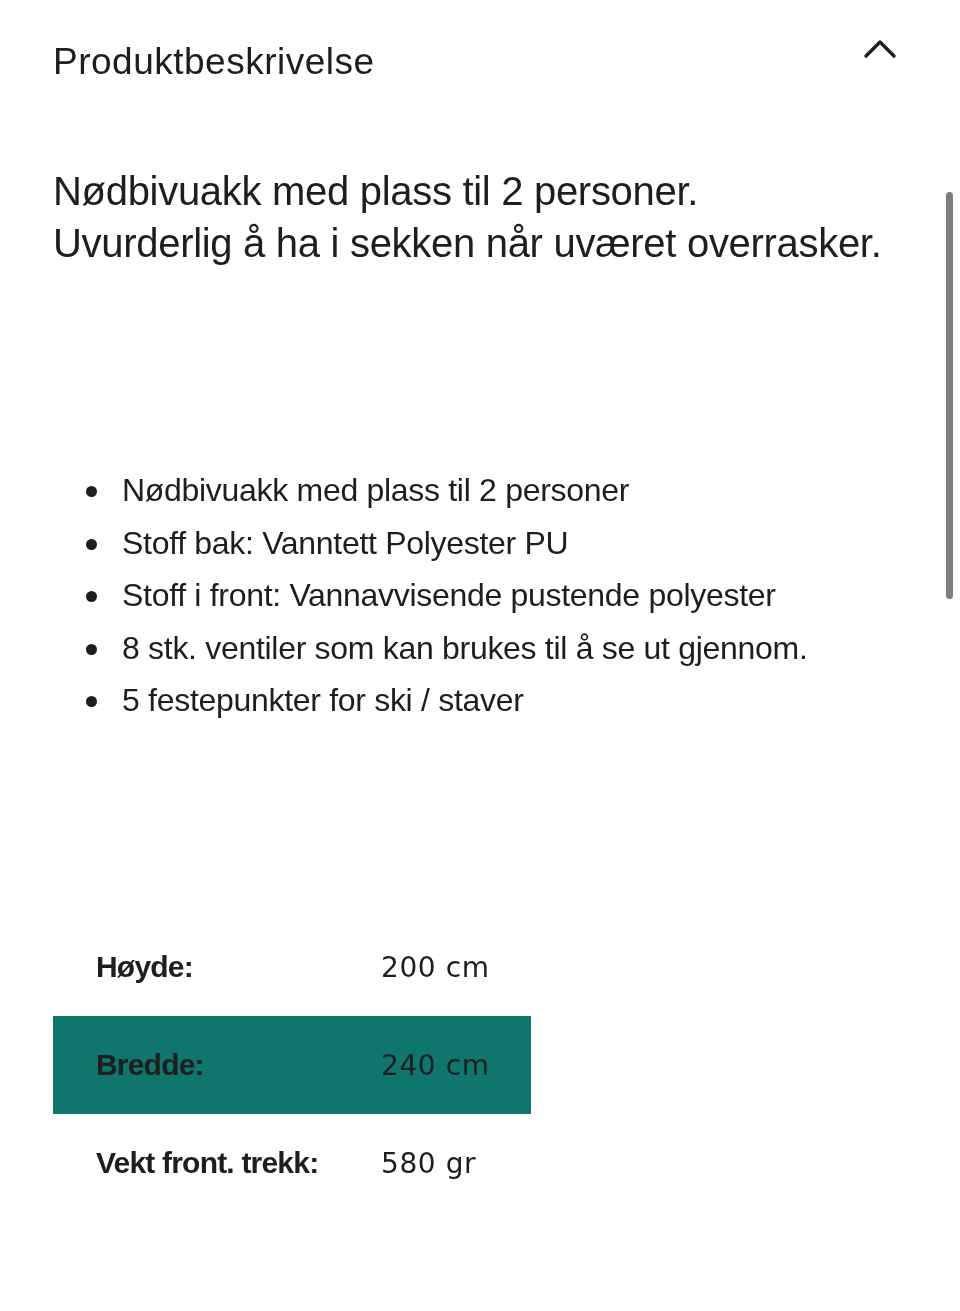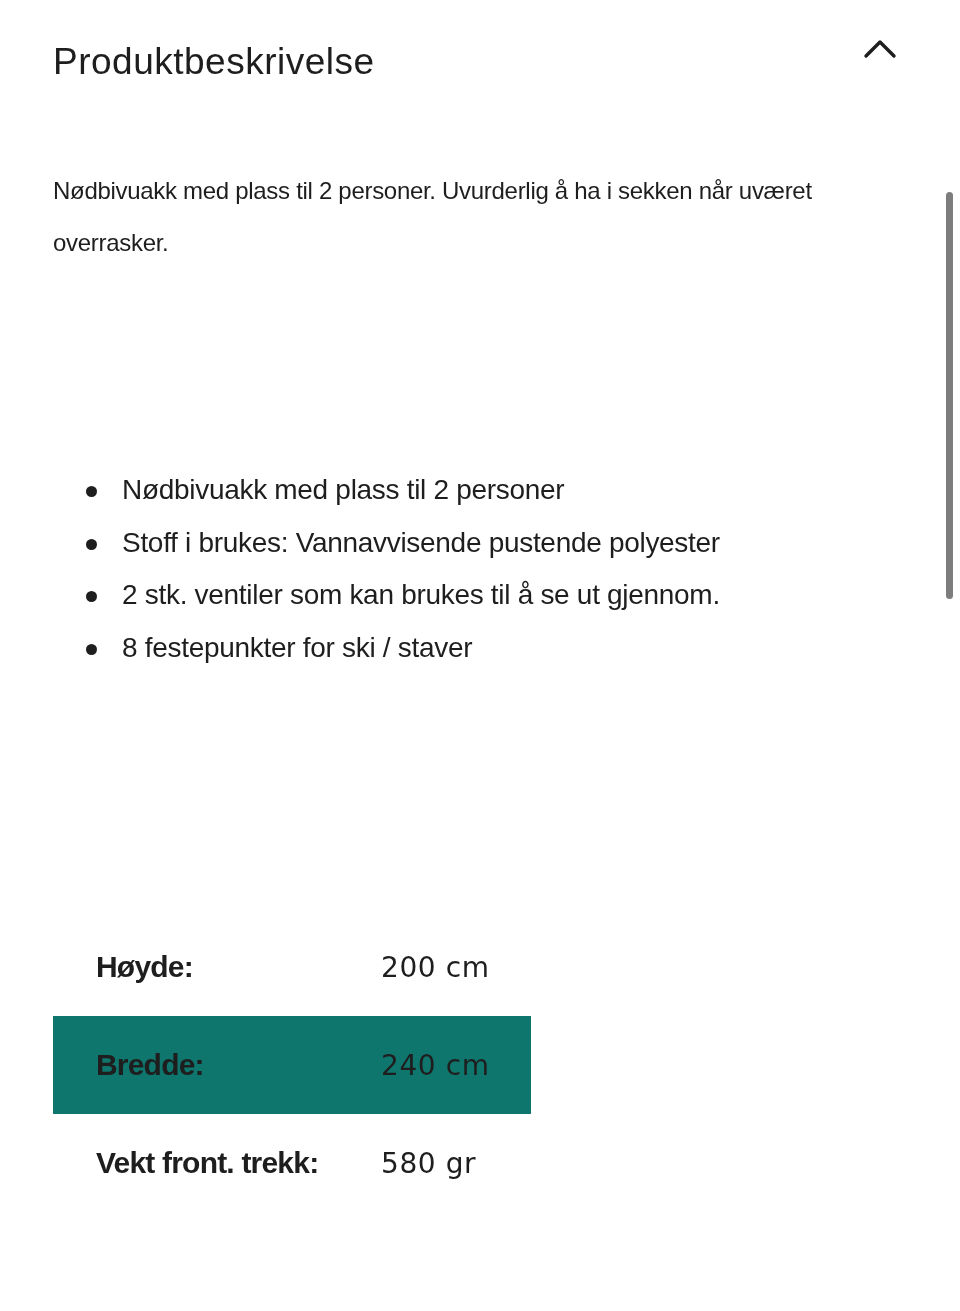--- a/index.html
+++ b/index.html
@@ -39,34 +39,34 @@
       display: flex;
       align-items: center;
       justify-content: center;
       margin-right: 8px;
     }
     .intro {
       position: absolute;
       left: 53px;
       top: 165px;
       width: 830px;
-      font-size: 24px;
+      font-size: 40px;
       line-height: 52px;
       color: #1e1e1e;
       margin: 0;
       letter-spacing: -0.3px;
     }
     .features {
       position: absolute;
       left: 53px;
       top: 464px;
       margin: 0;
       padding: 0;
       list-style: none;
-      font-size: 28px;
+      font-size: 32px;
       line-height: 52.5px;
       letter-spacing: -0.3px;
     }
     .features li {
       position: relative;
       padding-left: 69px;
       white-space: nowrap;
     }
     .features li .bullet {
       position: absolute;
@@ -126,23 +126,24 @@
     <svg width="34" height="22" viewBox="0 0 34 22">
       <polyline points="3,19 17,5 31,19" fill="none" stroke="#1e1e1e" stroke-width="3.4" stroke-linecap="round" stroke-linejoin="round"></polyline>
     </svg>
   </span>
 </div>
 
 <p class="intro">Nødbivuakk med plass til 2 personer. Uvurderlig å ha i sekken når uværet overrasker.</p>
 
 <ul class="features">
   <li><span class="bullet"></span><span>Nødbivuakk med plass til 2 personer</span></li>
-  <li><span class="bullet"></span><span>Stoff i brukes: Vannavvisende pustende polyester</span></li>
-  <li><span class="bullet"></span><span>2 stk. ventiler som kan brukes til å se ut gjennom.</span></li>
-  <li><span class="bullet"></span><span>8 festepunkter for ski / staver</span></li>
+  <li><span class="bullet"></span><span>Stoff bak: Vanntett Polyester PU</span></li>
+  <li><span class="bullet"></span><span>Stoff i front: Vannavvisende pustende polyester</span></li>
+  <li><span class="bullet"></span><span>8 stk. ventiler som kan brukes til å se ut gjennom.</span></li>
+  <li><span class="bullet"></span><span>5 festepunkter for ski / staver</span></li>
 </ul>
 
 <table class="specs">
   <tbody>
     <tr class="spec-row">
       <td class="spec-label">Høyde:</td>
       <td class="spec-value">200 cm</td>
     </tr>
     <tr class="spec-row shaded">
       <td class="spec-label">Bredde:</td>

